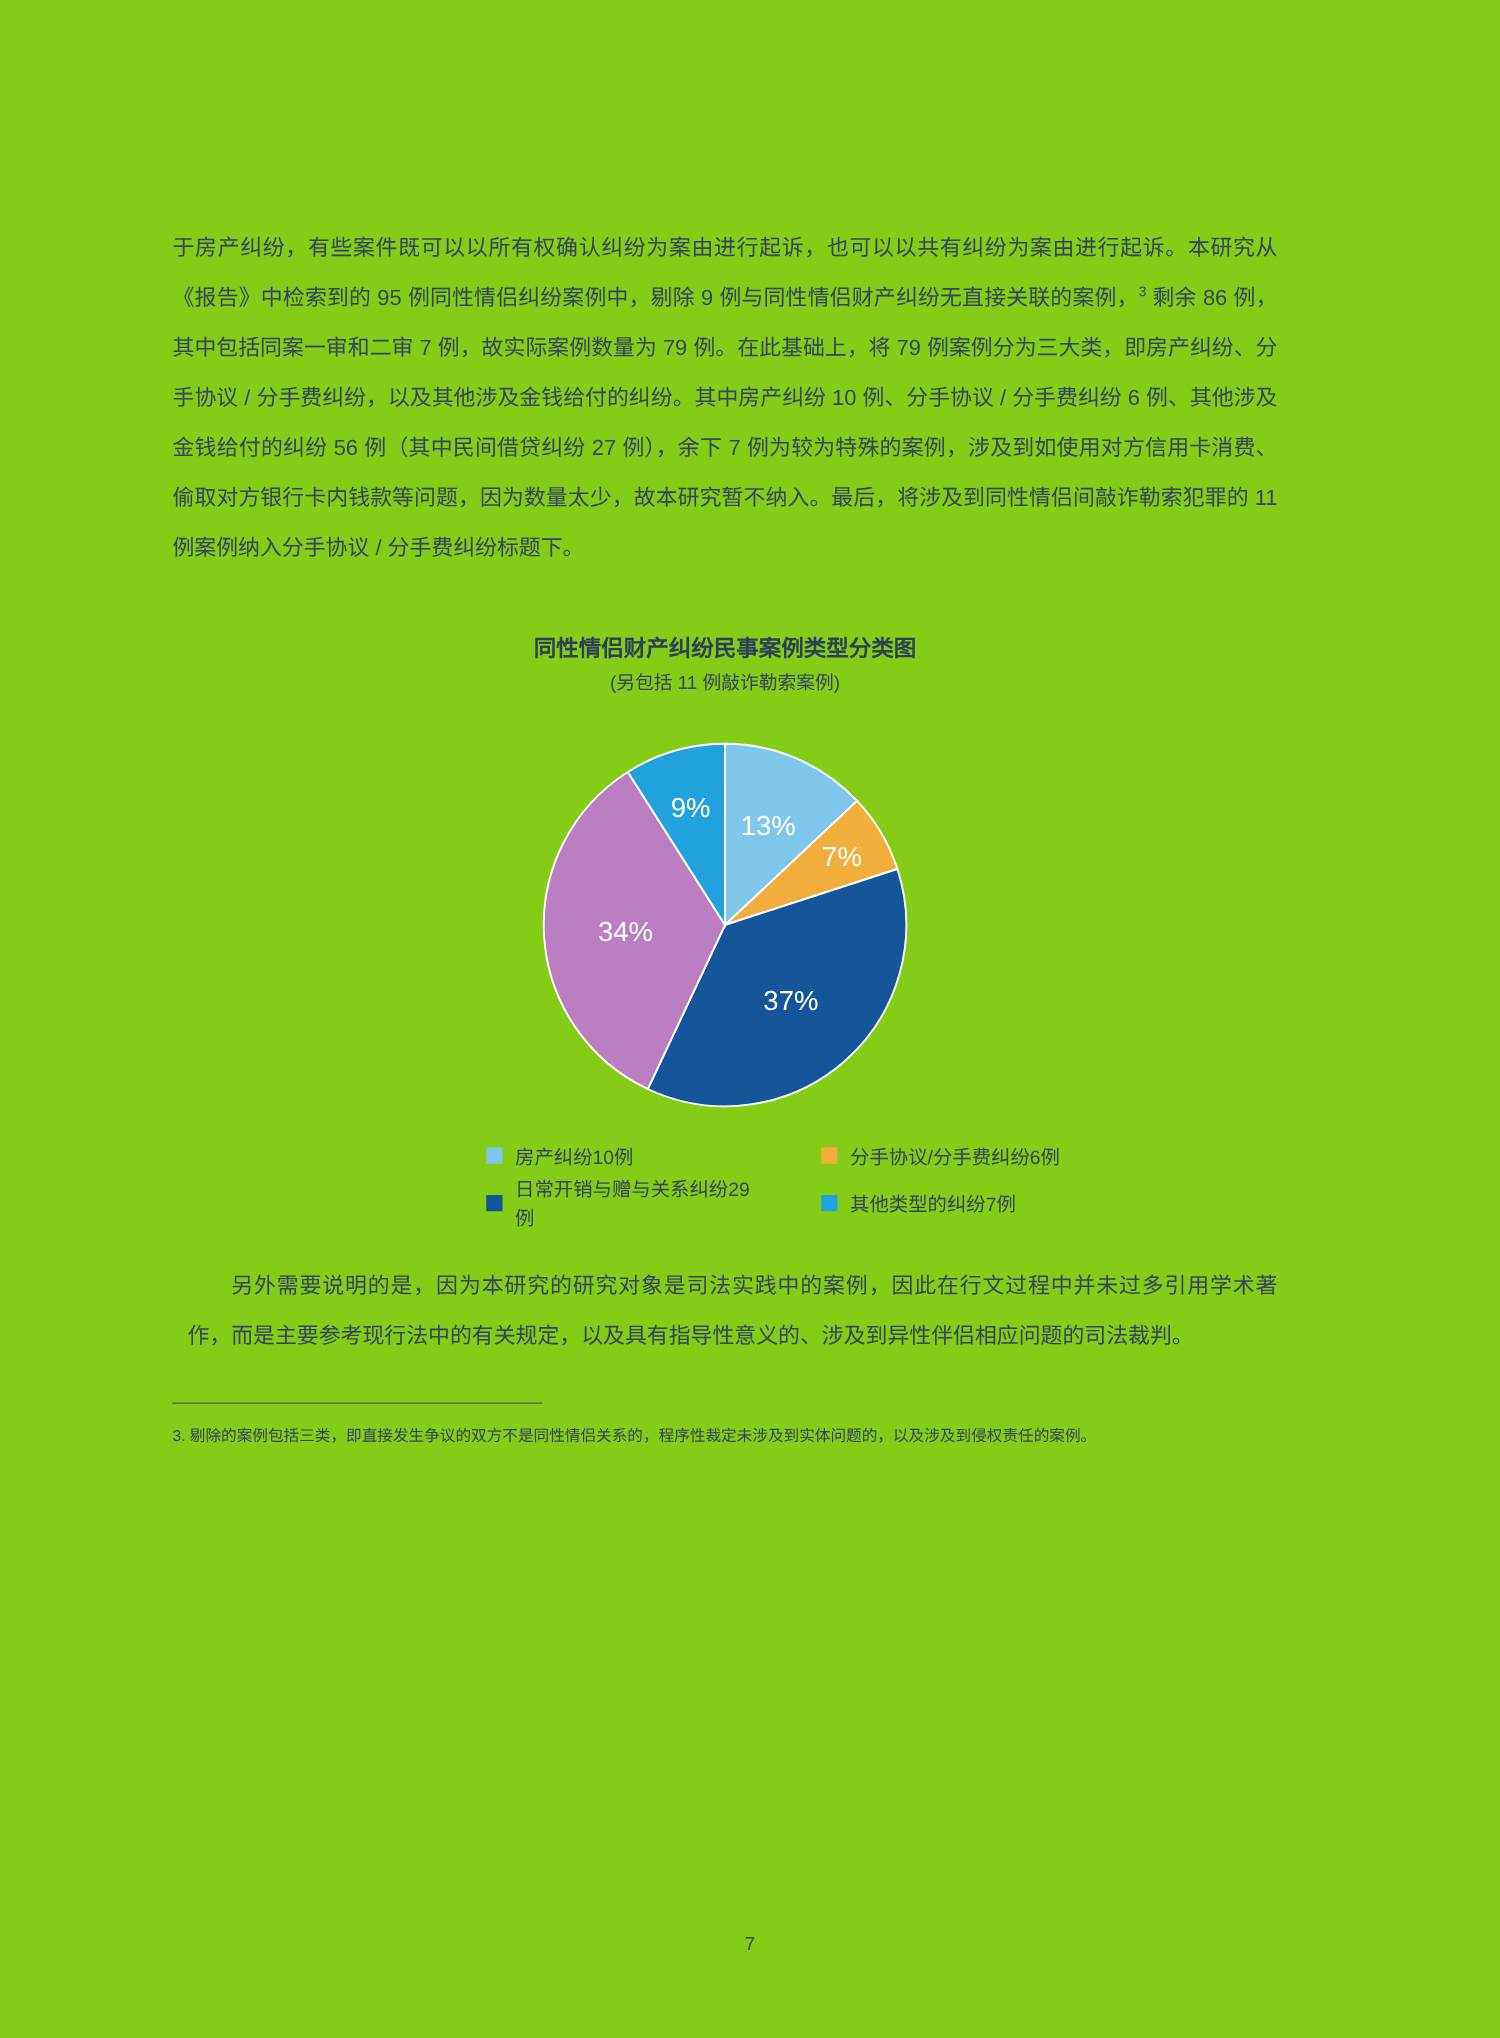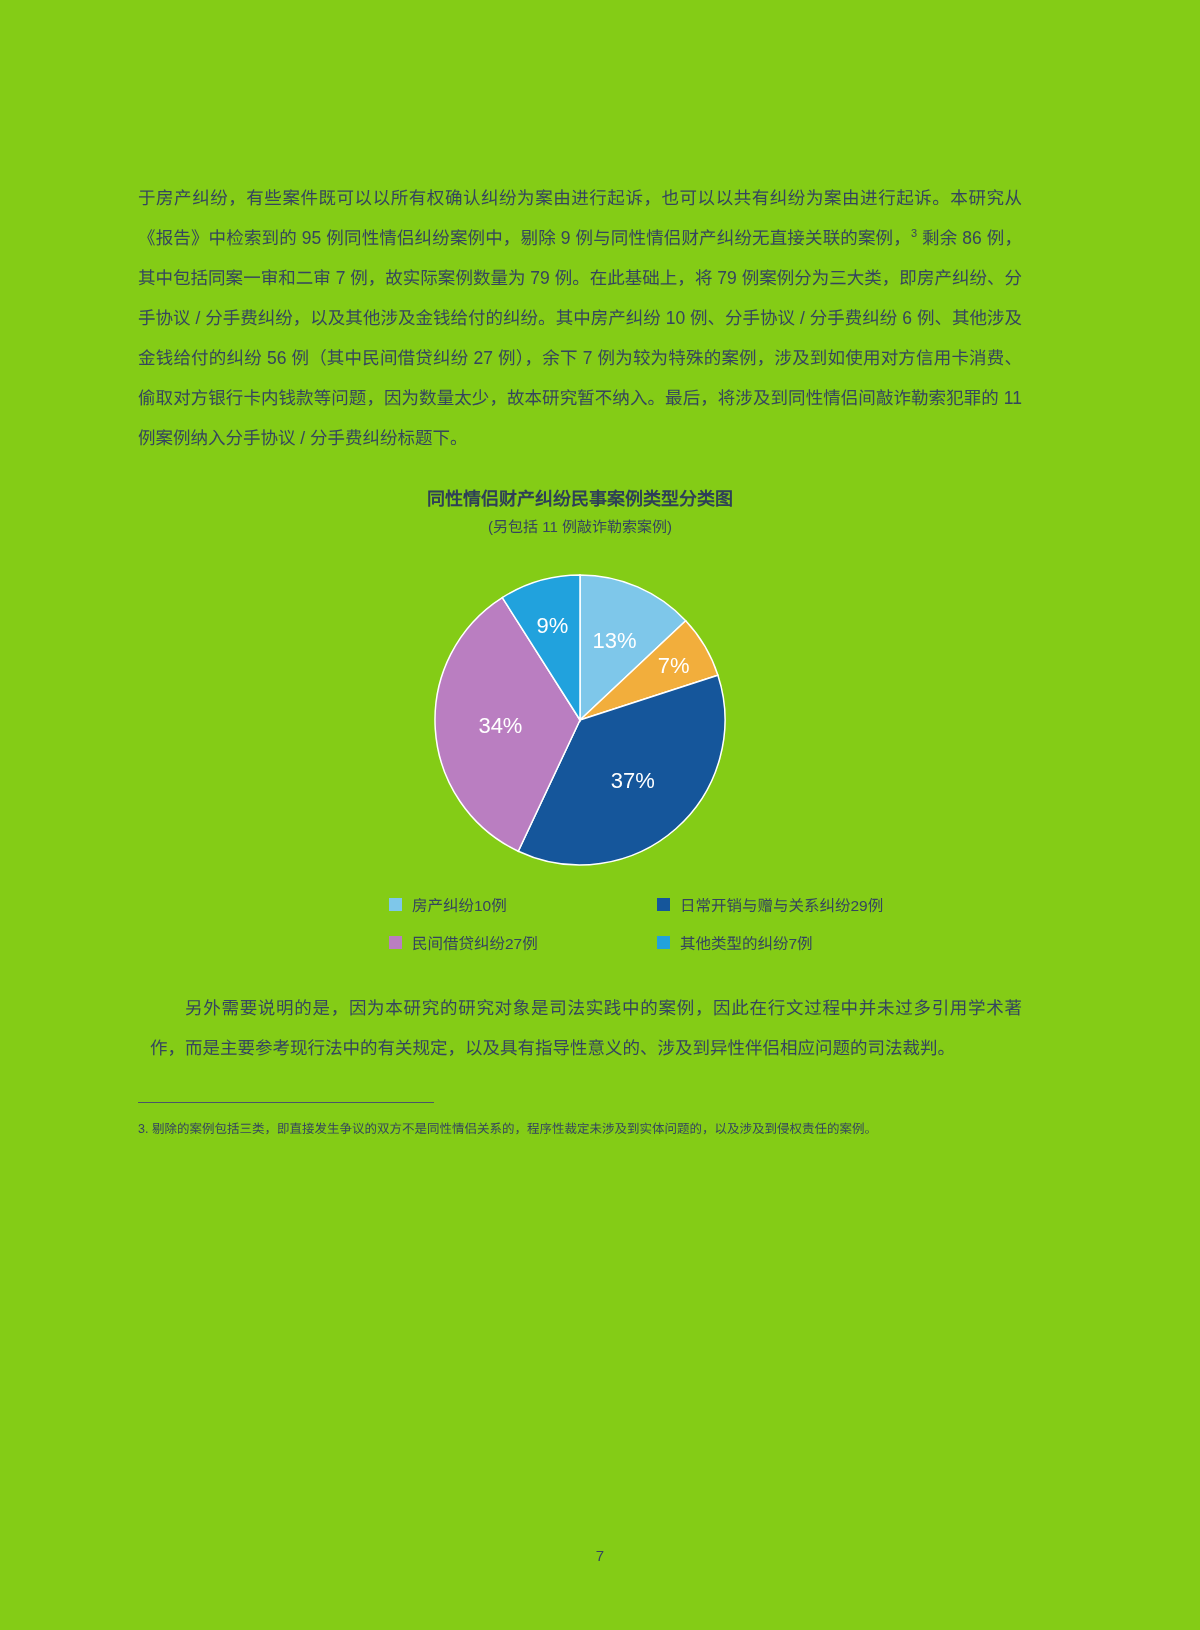--- a/index.html
+++ b/index.html
@@ -23,21 +23,21 @@
   .body-text {
     font-size: 17.5px;
     line-height: 40px;
     text-align: justify;
   }
   .p1 { margin-top: 178px; }
   .indent { text-indent: 2em; }
   .p2 { margin-top: 34px; margin-left: 12px; }
   sup.fnref { font-size: 11px; vertical-align: super; line-height: 0; }
 
-  .chart-block { margin-top: 28px; text-align: center; }
+  .chart-block { margin-top: 48px; text-align: center; }
   .chart-title {
     font-size: 18px;
     font-weight: 700;
     color: #2E4057;
     line-height: 26px;
   }
   .chart-subtitle {
     font-size: 15px;
     line-height: 22px;
     margin-top: 4px;
@@ -113,26 +113,26 @@
           <text x="-79.6" y="13.0" text-anchor="middle" class="pie-label" fill="#ffffff">34%</text>
           <path d="M0 0 L-77.69 -122.43 A145 145 0 0 1 -0.00 -145.00 Z" fill="#21A2DD" stroke="#ffffff" stroke-width="1.5"></path>
           <text x="-27.5" y="-86.7" text-anchor="middle" class="pie-label" fill="#ffffff">9%</text>
         </svg>
       <div class="legend" id="legend">
           <div class="legend-item">
             <span class="legend-swatch" style="background: rgb(126, 199, 234);"></span>
             <span class="legend-label">房产纠纷10例</span>
           </div>
           <div class="legend-item">
+            <span class="legend-swatch" style="background: rgb(242, 174, 60);"></span>
+            <span class="legend-label">分手协议/分手费纠纷6例</span>
+          </div>
+          <div class="legend-item">
             <span class="legend-swatch" style="background: rgb(21, 86, 155);"></span>
             <span class="legend-label">日常开销与赠与关系纠纷29例</span>
-          </div>
-          <div class="legend-item">
-            <span class="legend-swatch" style="background: rgb(186, 126, 193);"></span>
-            <span class="legend-label">民间借贷纠纷27例</span>
           </div>
           <div class="legend-item">
             <span class="legend-swatch" style="background: rgb(33, 162, 221);"></span>
             <span class="legend-label">其他类型的纠纷7例</span>
           </div>
         </div>
     </div>
 
     <p class="body-text indent p2">另外需要说明的是，因为本研究的研究对象是司法实践中的案例，因此在行文过程中并未过多引用学术著作，而是主要参考现行法中的有关规定，以及具有指导性意义的、涉及到异性伴侣相应问题的司法裁判。</p>
 

